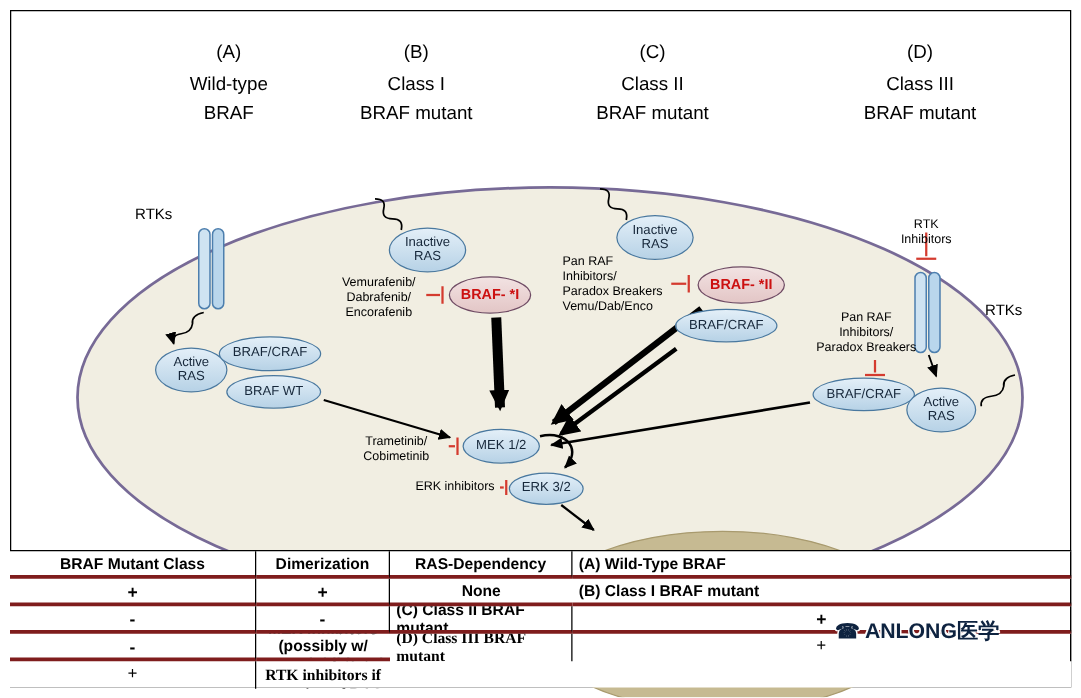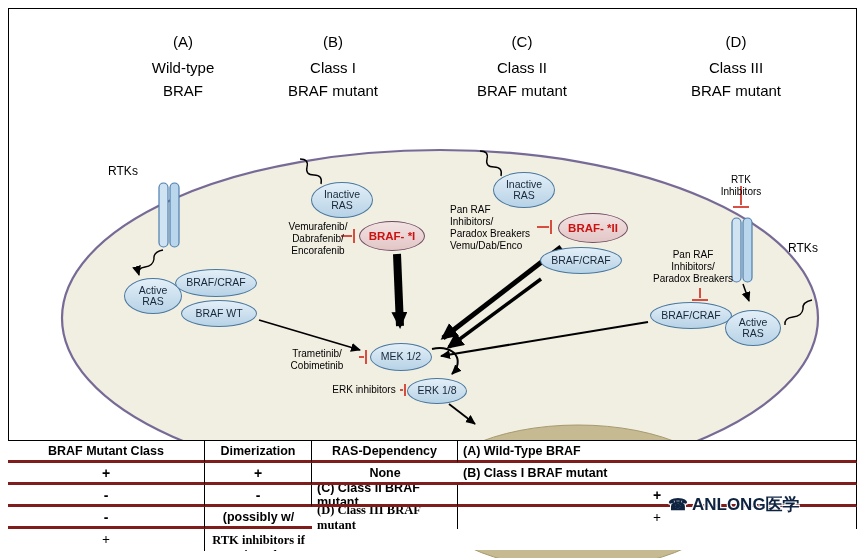--- a/index.html
+++ b/index.html
@@ -133,24 +133,24 @@
 RAS</div>
   <div class="oval oval-red" style="left:359px;top:221px;width:66px;height:30px">BRAF- *I</div>
   <div class="oval" style="left:493px;top:172px;width:62px;height:36px">Inactive
 RAS</div>
   <div class="oval oval-red" style="left:558px;top:213px;width:70px;height:30px">BRAF- *II</div>
   <div class="oval" style="left:540px;top:247px;width:82px;height:27px">BRAF/CRAF</div>
   <div class="oval" style="left:650px;top:302px;width:82px;height:27px">BRAF/CRAF</div>
   <div class="oval" style="left:725px;top:310px;width:56px;height:36px">Active
 RAS</div>
   <div class="oval" style="left:370px;top:343px;width:62px;height:28px">MEK 1/2</div>
-  <div class="oval" style="left:407px;top:378px;width:60px;height:26px">ERK 1/8</div>
+  <div class="oval" style="left:407px;top:378px;width:60px;height:26px">ERK 3/2</div>
 
   <div class="lbl lbl-big" style="left:96px;top:164px;width:54px">RTKs</div>
-  <div class="lbl" style="left:268px;top:221px;width:100px">Vemurafenib/
+  <div class="lbl" style="left:253px;top:221px;width:100px">Vemurafenib/
 Dabrafenib/
 Encorafenib</div>
   <div class="lbl lbl-left" style="left:450px;top:204px;width:86px">Pan RAF
 Inhibitors/
 Paradox Breakers
 Vemu/Dab/Enco</div>
   <div class="lbl" style="left:706px;top:174px;width:70px">RTK
 Inhibitors</div>
   <div class="lbl lbl-big" style="left:778px;top:241px;width:50px">RTKs</div>
   <div class="lbl" style="left:645px;top:249px;width:96px">Pan RAF

